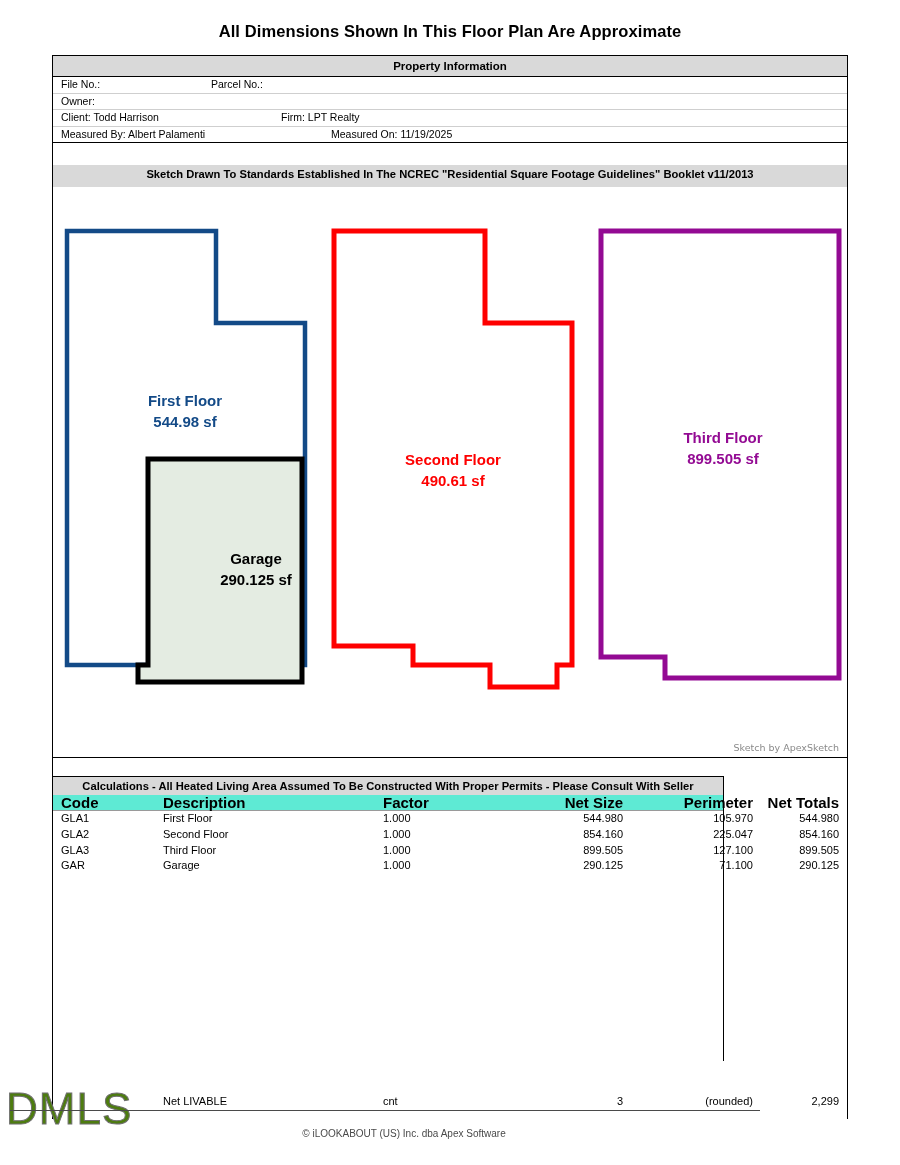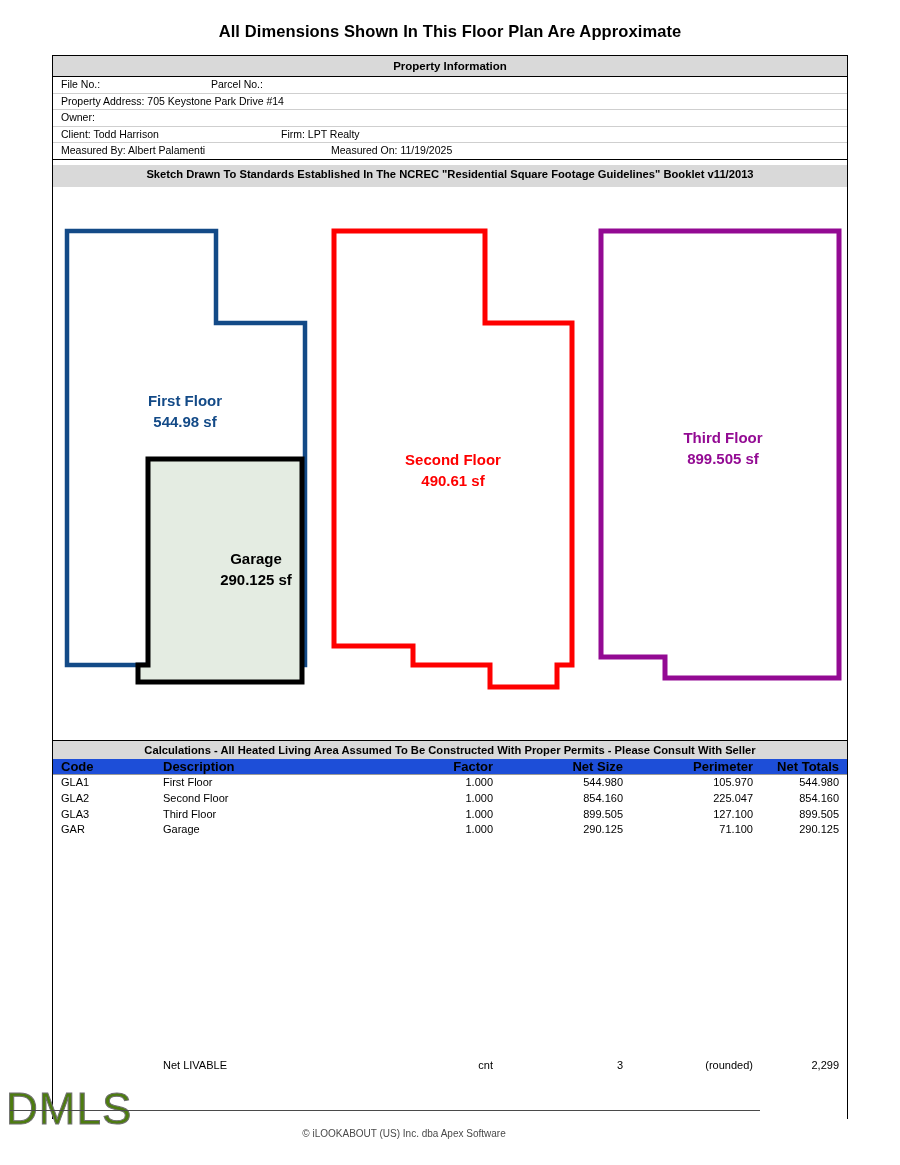--- a/index.html
+++ b/index.html
@@ -127,57 +127,57 @@
     font-size: 15px;
     line-height: 21px;
     white-space: nowrap;
   }
   .floor-label .l2 { display: block; }
 
   
   .calc-block {
     position: absolute;
     left: 52px;
-    top: 740px;
-    width: 796px;
+    top: 776px;
+    width: 672px;
     box-sizing: border-box;
     border: 1.5px solid #000;
     border-bottom: none;
   }
   .calc-title {
     background: #d9d9d9;
     text-align: center;
     font-size: 11.2px;
     font-weight: bold;
     padding: 2px 0 2px;
     line-height: 14px;
   }
   .calc-head {
     position: relative;
     height: 15px;
-    background: #1d4ed8;
+    background: #5eead4;
     border-bottom: 1px solid #9a9a9a;
-    font-size: 13px;
+    font-size: 15px;
     font-weight: bold;
   }
   .calc-row {
     position: relative;
     height: 15.8px;
     font-size: 11px;
   }
   .cc {
     position: absolute;
     top: 0;
     line-height: 15px;
     white-space: nowrap;
   }
   .calc-row .cc { line-height: 15.8px; }
   .c-code   { left: 8px; }
   .c-desc   { left: 110px; }
-  .c-factor { left: 330px; width: 110px; text-align: right; }
+  .c-factor { left: 330px; width: 110px; text-align: left; }
   .c-net    { left: 460px; width: 110px; text-align: right; }
   .c-perim  { left: 590px; width: 110px; text-align: right; }
   .c-total  { left: 686px; width: 100px; text-align: right; }
 
   .calc-body { position: relative; height: 250px; }
 
   
   .net-row {
     position: absolute;
     left: 0;
@@ -229,23 +229,20 @@
 <div class="doc-frame"></div>
 
 <div class="prop-block">
   <div class="prop-header">Property Information</div>
 
   <div class="prop-row">
     <span class="prop-cell" style="left:8px;">File No.:</span>
     <span class="prop-cell" style="left:158px;">Parcel No.:</span>
   </div>
 
-  <div class="prop-row">
-    <span class="prop-cell" style="left:8px;">Property Address: 705 Keystone Park Drive #14</span>
-  </div>
 
 
   <div class="prop-row">
     <span class="prop-cell" style="left:8px;">Owner:</span>
   </div>
 
   <div class="prop-row">
     <span class="prop-cell" style="left:8px;">Client: Todd Harrison</span>
     <span class="prop-cell" style="left:228px;">Firm: LPT Realty</span>
   </div>

